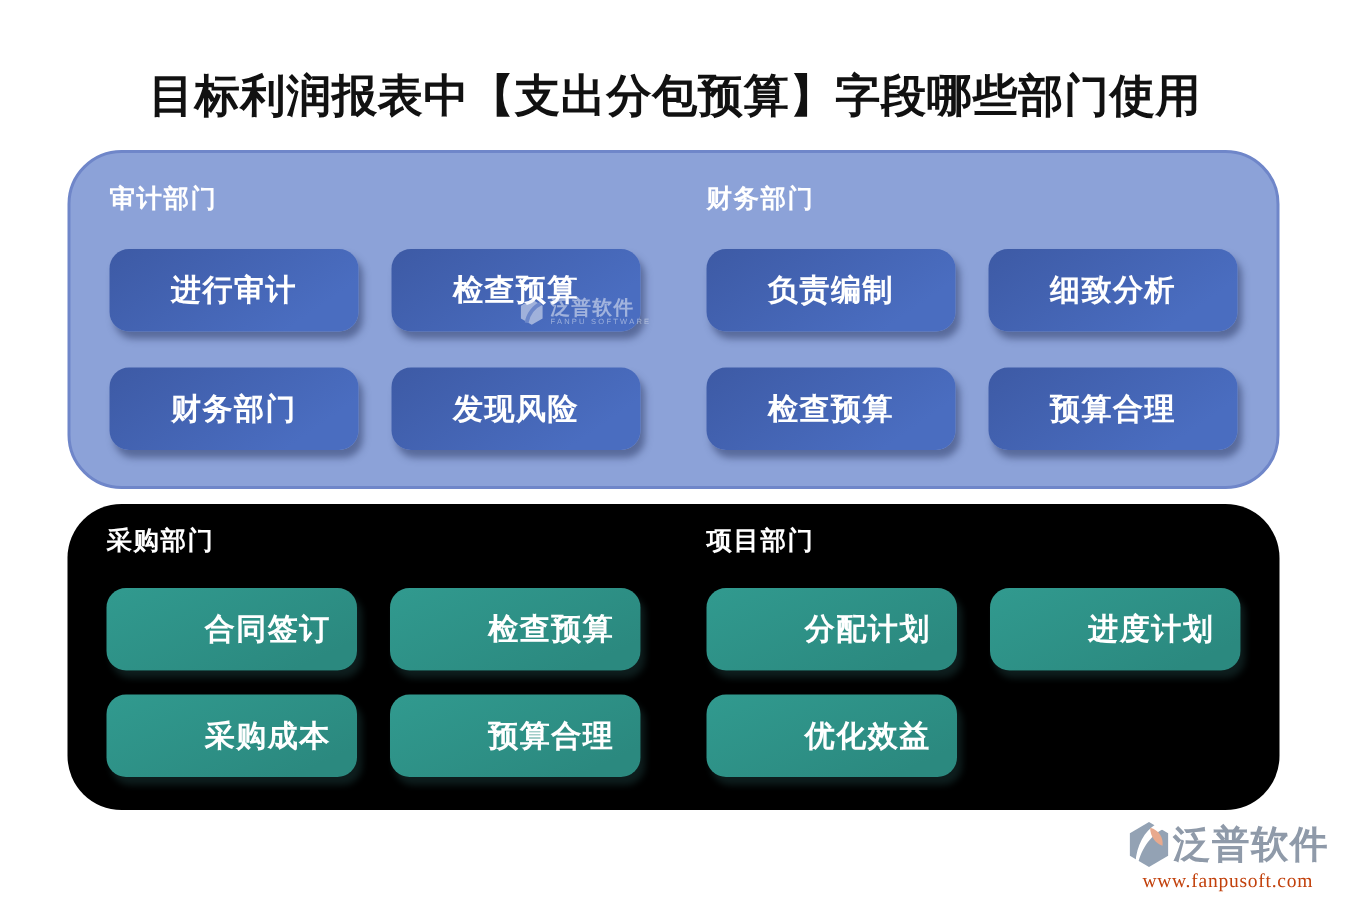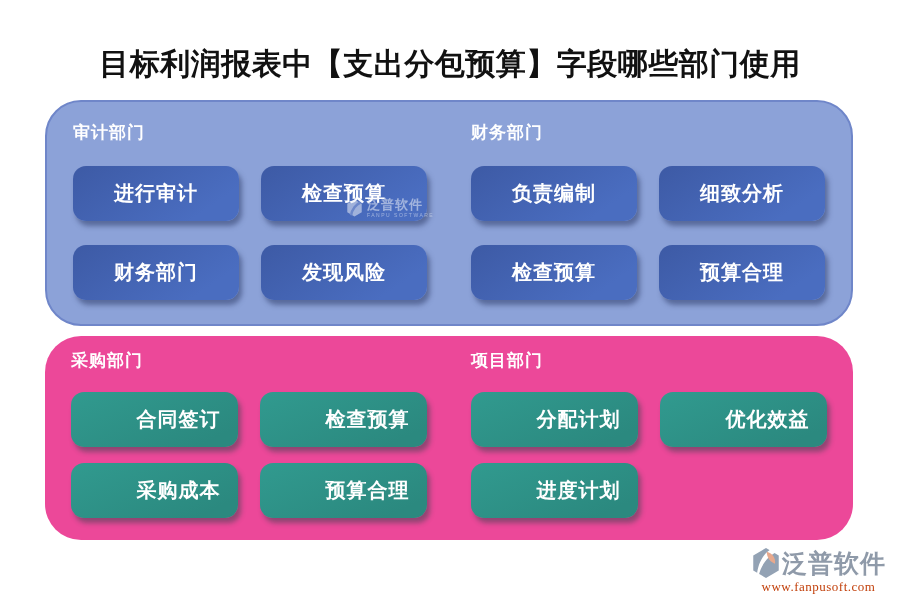--- a/index.html
+++ b/index.html
@@ -32,21 +32,21 @@
   .panel-top {
     top:100px;
     height:226px;
     background:#8CA2D8;
     border:2px solid #6F86C9;
     padding:20px 26px 0 26px;
   }
   .panel-bottom {
     top:336px;
     height:204px;
-    background:#ec4899;
+    background:#000000;
     padding:14px 26px 0 26px;
   }
   .group {
     flex:1;
     display:flex;
     flex-direction:column;
   }
   .group-header {
     color:#ffffff;
     font-weight:bold;
@@ -180,22 +180,22 @@
         <div class="pill pill-teal">合同签订</div>
         <div class="pill pill-teal">检查预算</div>
         <div class="pill pill-teal">采购成本</div>
         <div class="pill pill-teal">预算合理</div>
       </div>
     </div>
     <div class="group">
       <div class="group-header">项目部门</div>
       <div class="btn-grid">
         <div class="pill pill-teal">分配计划</div>
+        <div class="pill pill-teal">进度计划</div>
         <div class="pill pill-teal">优化效益</div>
-        <div class="pill pill-teal">进度计划</div>
       </div>
     </div>
   </section>
 
   <div class="footer-brand">
     <div class="brand-row">
       <svg width="30" height="32" viewBox="0 0 40 42">
         <polygon points="20,1 37,11 37,31 20,41 3,31 3,11" fill="#93A2B4"></polygon>
         <path d="M10,39 C13,24 23,11 35,6 L26,3 C16,9 9,22 8,37 Z" fill="#ffffff"></path>
         <path d="M21,6 C29,8 33,15 32,22 C26,20 21,14 21,6 Z" fill="#E8A98D"></path>

